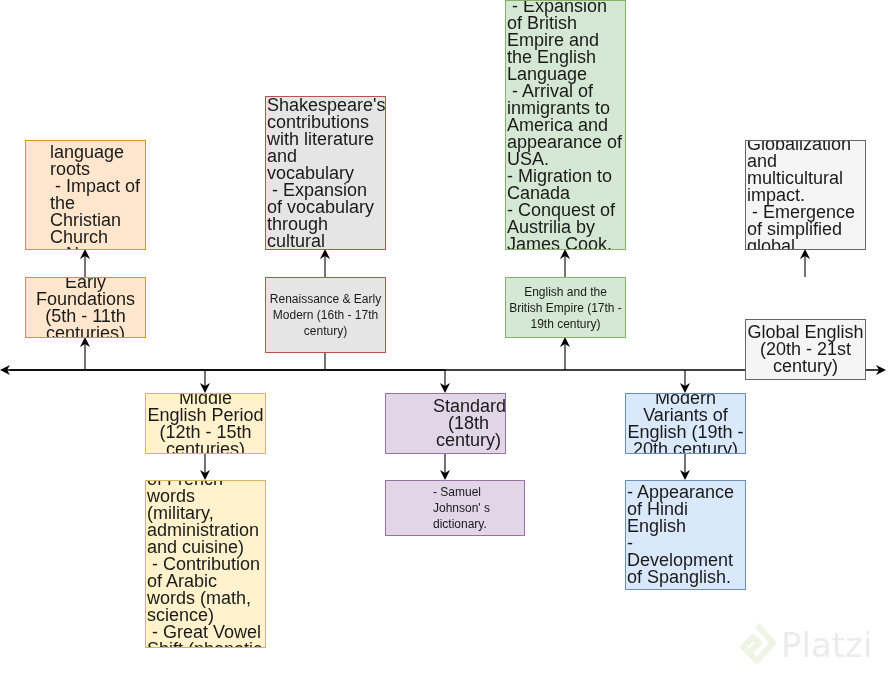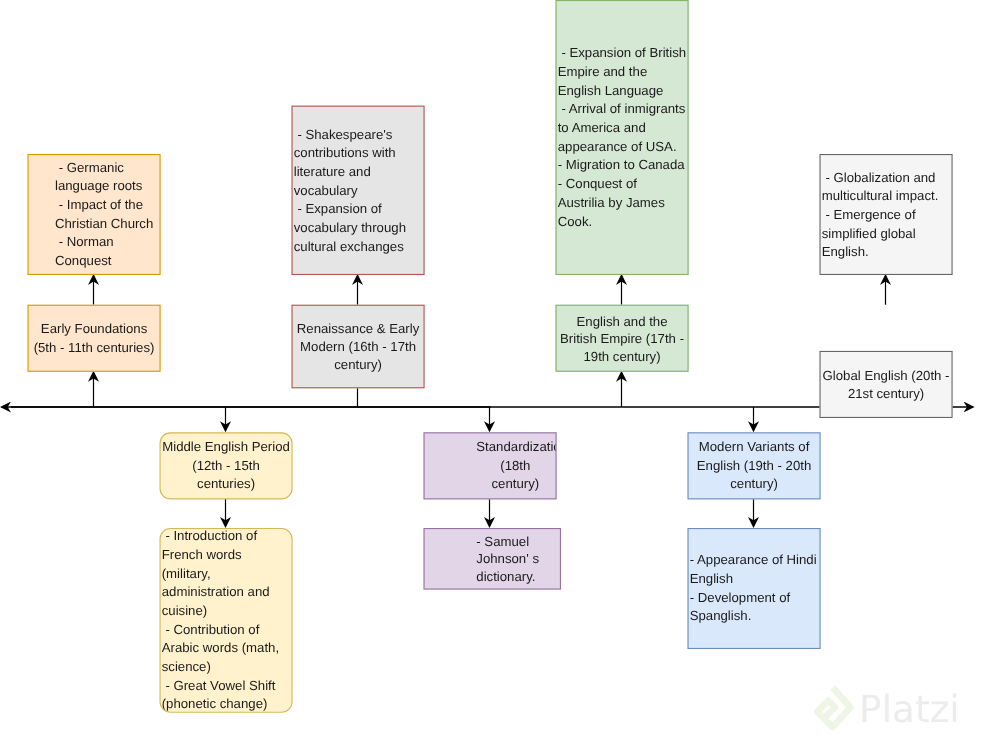--- a/index.html
+++ b/index.html
@@ -1,29 +1,29 @@
 <!DOCTYPE html>
 <html><head>
 <meta charset="utf-8">
 <style>
   html, body { margin: 0; padding: 0; background: #ffffff; }
   body { width: 893px; height: 680px; position: relative; overflow: hidden;
          font-family: "Liberation Sans", sans-serif; color: #1a1a1a; }
   .box { position: absolute; box-sizing: border-box; border: 1px solid;
-         display: flex; align-items: center; font-size: 12px; line-height: 17px;
+         display: flex; align-items: center; font-size: 18px; line-height: 17px;
          padding: 1px 1px; overflow: hidden; }
   .box.center { justify-content: center; text-align: center; }
   .box.left { justify-content: flex-start; text-align: left; }
   .box .txt { white-space: pre-wrap; width: 100%; }
   .small { font-size: 12px; line-height: 16px; }
   .orange { background: #ffe6cc; border-color: #d79b00; }
   .red { background: #e5e5e5; border-color: #b85450; }
   .green { background: #d5e8d4; border-color: #82b366; }
   .gray { background: #f5f5f5; border-color: #666666; }
-  .yellow { background: #fff2cc; border-color: #d6b656; border-radius: 10px; }
+  .yellow { background: #fff2cc; border-color: #d6b656; }
   .purple { background: #e1d5e7; border-color: #9673a6; padding-left: 47px; }
   .blue { background: #dae8fc; border-color: #6c8ebf; }
   svg#lines { position: absolute; left: 0; top: 0; }
   .watermark { position: absolute; left: 737px; top: 622px; display: flex; align-items: center;
                color: #ececec; font-size: 34px; font-family: "DejaVu Sans", sans-serif; }
 </style>
 </head>
 <body>
 
 <svg id="lines" width="893" height="680">
@@ -75,21 +75,21 @@
   <div class="txt"> - Shakespeare's contributions with literature and vocabulary
  - Expansion of vocabulary through cultural exchanges</div>
 </div>
 <div class="box center red small" style="left:265px;top:277px;width:121px;height:76px;">
   <div class="txt">Renaissance &amp; Early Modern (16th - 17th century)</div>
 </div>
 
 <div class="box center purple" style="left:385px;top:393px;width:121px;height:61px;">
   <div class="txt">Standardization (18th century)</div>
 </div>
-<div class="box left purple small" style="left:385px;top:480px;width:125px;height:56px;">
+<div class="box left purple small" style="left:385px;top:480px;width:140px;height:56px;">
   <div class="txt">- Samuel Johnson' s dictionary.</div>
 </div>
 
 <div class="box left green" style="left:505px;top:0px;width:121px;height:250px;">
   <div class="txt"> - Expansion of British Empire and the English Language
  - Arrival of inmigrants to America and appearance of USA.
 - Migration to Canada
 - Conquest of Austrilia by James Cook.</div>
 </div>
 <div class="box center green small" style="left:505px;top:277px;width:121px;height:61px;">

